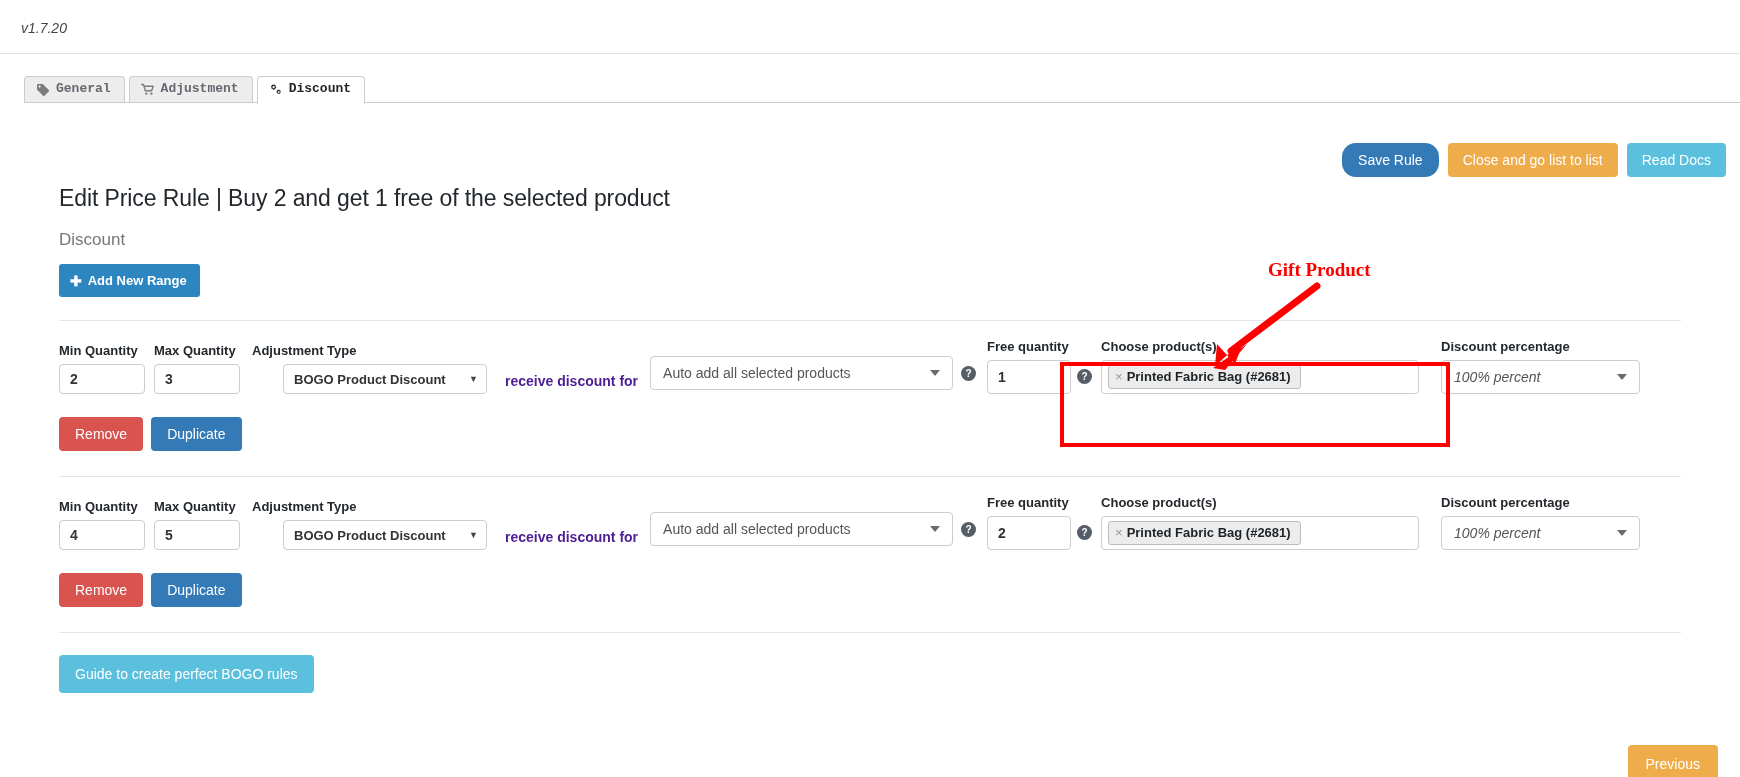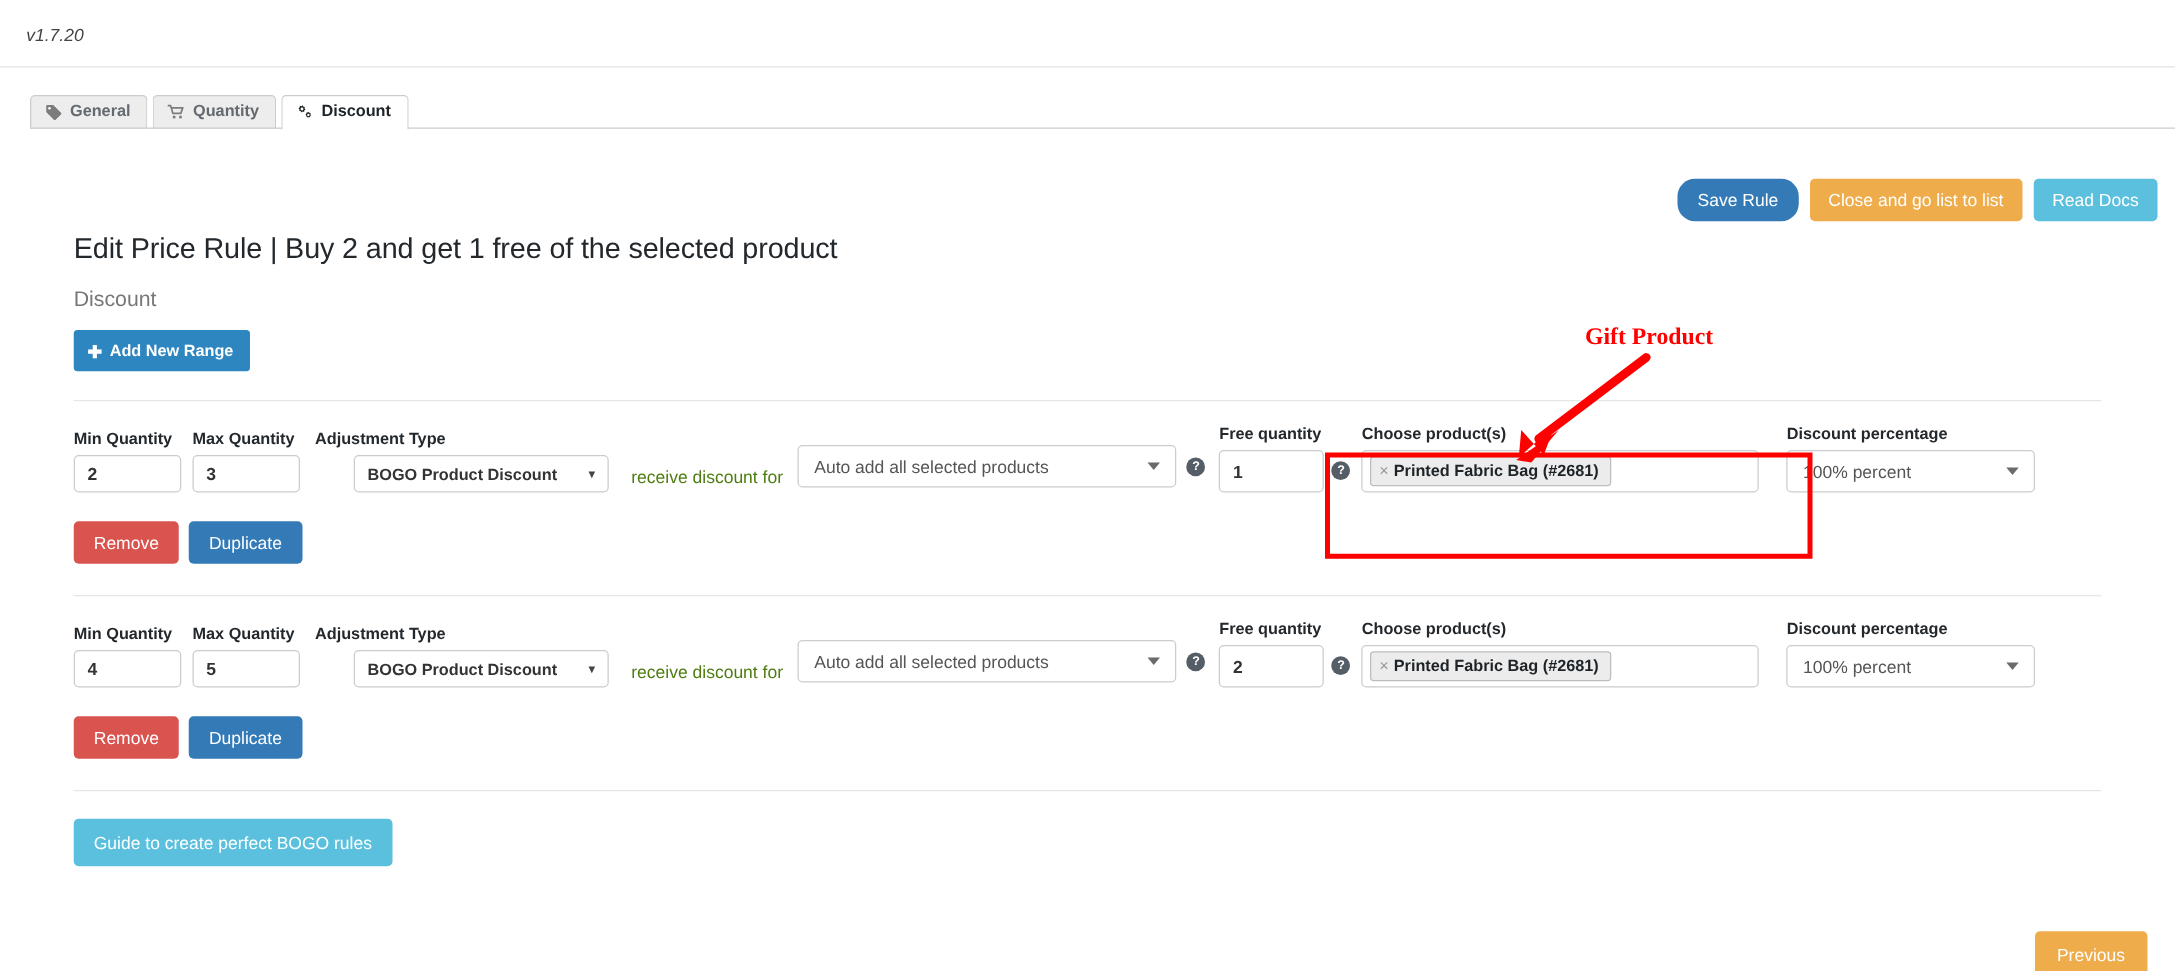--- a/index.html
+++ b/index.html
@@ -27,21 +27,21 @@
   }
   .header-rule {
     margin-top: 17px; border-top: 1px solid #e3e3e3;
     width: 100%;
   }
 
   
   .tabs {
     position: relative; height: 30px;
     margin: 19px 0 0 24px;
-    display: flex; align-items: flex-end; gap: 4px;
+    display: flex; align-items: flex-end; gap: 4px; font-family: Liberation Mono, monospace;
   }
   .tab {
     background: #ededed; border: 1px solid #ccc; border-bottom: none;
     border-radius: 4px 4px 0 0;
     padding: 5px 13px 6px 11px;
     font-size: 13px; font-weight: bold; color: #646970;
     display: flex; align-items: center; gap: 6px;
     cursor: pointer; position: relative; z-index: 1;
     line-height: 1.15;
   }
@@ -115,21 +115,21 @@
     border: 1px solid #ccc; border-radius: 4px; background: #fff;
     height: 30px; display: flex; align-items: center;
     padding: 0 8px 0 10px; font-size: 13px; color: #333;
     justify-content: space-between; cursor: pointer;
     font-weight: bold;
   }
   .sel-adj { width: 204px; margin-left: 31px; }
   .caret-sm { font-size: 9px; color: #444; margin-left: 6px; }
 
   .mid-label {
-    font-size: 14px; font-weight: normal; color: #4d7c0f;
+    font-size: 14px; font-weight: bold; color: #4c1d95;
     margin: 16px 0 7px 0; white-space: nowrap;
   }
   .sel-big {
     border: 1px solid #ccc; border-radius: 4px; background: #fff;
     height: 34px; width: 303px; display: flex; align-items: center;
     justify-content: space-between; padding: 0 12px;
     font-size: 14px; color: #555; cursor: pointer; font-weight: normal;
   }
   .caret-big {
     width: 0; height: 0; border-left: 5px solid transparent;
@@ -155,21 +155,21 @@
     font-size: 13px; font-weight: bold; color: #1d2327;
     padding: 3px 9px 4px 6px; display: inline-flex; align-items: center; gap: 4px;
     cursor: pointer; line-height: 1.2;
   }
   .token-x { color: #999; font-size: 13px; font-weight: normal; }
 
   .sel-pct {
     border: 1px solid #ccc; border-radius: 4px; background: #fff;
     height: 34px; width: 199px; display: flex; align-items: center;
     justify-content: space-between; padding: 0 12px;
-    font-size: 14px; color: #555; cursor: pointer;
+    font-size: 14px; color: #555; cursor: pointer; font-style: italic;
   }
 
   .rule-buttons {
     display: flex; gap: 8px; padding-left: 59px; margin-top: 23px;
   }
   .btn-remove { background: #d9534f; padding: 10px 16px; font-size: 14px; }
   .btn-dup    { background: #337ab7; padding: 10px 16px; font-size: 14px; }
 
   
   .hl-box {
@@ -216,21 +216,21 @@
       <span>General</span>
     </div>
     <div class="tab">
       <span class="tab-ico ico-cart">
         <svg width="14" height="13" viewBox="0 0 14 13">
           <path d="M0.5 1.5h2l1.8 6.2h6.3l1.6-4.4H4" stroke="#7c7c7c" stroke-width="1.4" fill="none" stroke-linecap="round" stroke-linejoin="round"></path>
           <circle cx="5.3" cy="10.6" r="1.2" fill="#7c7c7c"></circle>
           <circle cx="10.4" cy="10.6" r="1.2" fill="#7c7c7c"></circle>
         </svg>
       </span>
-      <span>Quantity</span>
+      <span>Adjustment</span>
     </div>
     <div class="tab active">
       <span class="tab-ico ico-gears">
         <svg width="14" height="13" viewBox="0 0 14 13">
           <g fill="#1d2327">
             <path d="M5.2 1.2l.5 1.1 1.2.2-.3 1.2.8.9-1 .7-.1 1.2-1.2-.3-1 .7-.6-1.1-1.2-.2.3-1.2-.8-.9 1-.7.1-1.2 1.2.3z"></path>
             <circle cx="4.6" cy="4.2" r="1.15" fill="#fff"></circle>
             <path d="M10.2 6.4l.4.9 1 .2-.3 1 .7.7-.9.6-.1 1-1-.3-.8.6-.5-.9-1-.2.3-1-.7-.7.9-.6.1-1 1 .3z"></path>
             <circle cx="9.7" cy="8.9" r="0.95" fill="#fff"></circle>
           </g>

